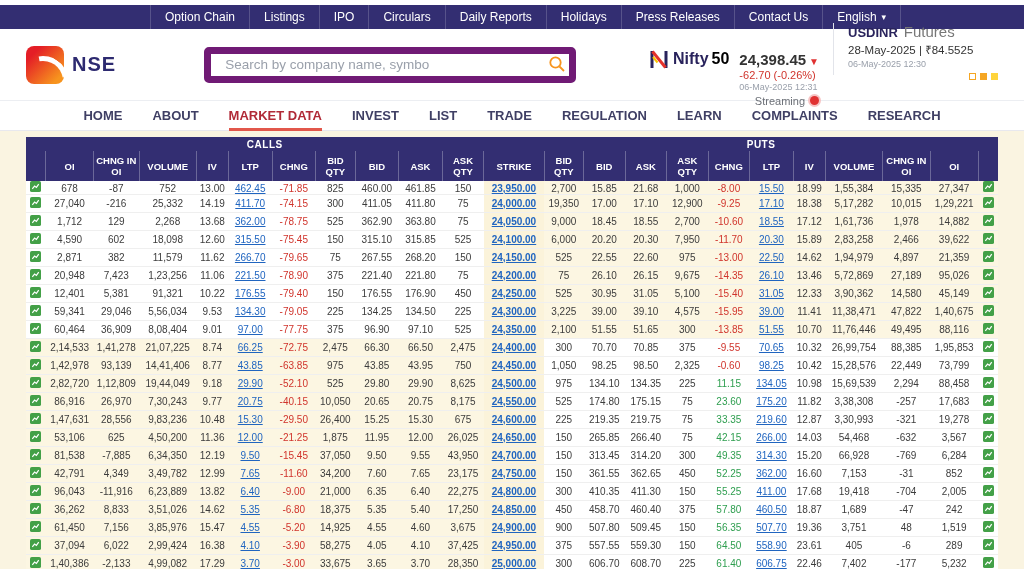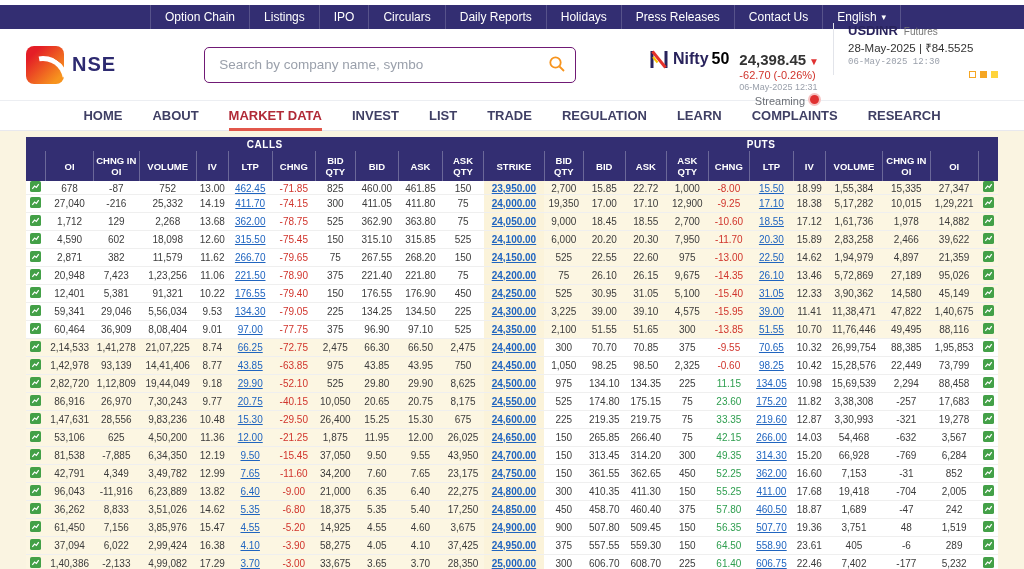--- a/index.html
+++ b/index.html
@@ -18,48 +18,48 @@
   .masthead { height:72px; display:flex; align-items:center; padding:0 26px; border-bottom:1px solid #eceef2; background:#fff; }
   .brand { display:flex; align-items:center; gap:8px; cursor:pointer; }
   .brand-mark { width:38px; height:38px; border-radius:8px; position:relative; overflow:hidden;
                 background:linear-gradient(135deg,#e41e26 20%,#f7941e 85%); }
   .brand-mark::after { content:""; position:absolute; left:-8px; top:10px; width:40px; height:40px;
                        border-radius:50%; border:5px solid #fff; border-color:#fff transparent transparent transparent;
                        transform:rotate(35deg); }
   .brand-text { font-size:20px; font-weight:bold; color:#2d2a70; letter-spacing:1px; }
 
   .searchbox { position:relative; margin-left:88px; width:372px; }
-  .searchbox input { width:100%; height:36px; border:1px solid #701a75; border-radius:5px;
+  .searchbox input { width:100%; height:36px; border:7px solid #701a75; border-radius:5px;
                      padding:0 36px 0 14px; font-size:13.5px; color:#444; outline:none;
                      font-family:"Liberation Sans", sans-serif; }
   .searchbox input::placeholder { color:#9aa0ab; }
   .searchbox .search-ic { position:absolute; right:10px; top:8px; cursor:pointer; }
 
   .quote-area { margin-left:auto; display:flex; align-items:flex-start; gap:14px; }
   .nifty-wrap { display:flex; flex-direction:column; align-items:flex-end; }
   .nifty-row { display:flex; align-items:center; gap:10px; }
   .nifty-logo { display:flex; align-items:center; gap:3px; padding-top:4px; }
   .nifty-name { font-size:16px; font-weight:bold; color:#29235c; }
   .nifty-50 { font-size:16px; font-weight:bold; color:#000000; }
   .quote-col { text-align:left; }
   .quote-main { font-size:15px; font-weight:bold; color:#333;margin-top:28px; }
   .quote-main .caret { color:#e03131; font-size:10px; margin-left:3px; }
   .quote-chg { font-size:11px; color:#d0342c; margin-top:1px; }
   .quote-ts { font-size:9px; color:#9aa0ab; margin-top:1px; }
-  .streaming { display:flex; gap:5px; margin-top:3px; font-size:11px; color:#6b6f76; }
+  .streaming { display:flex; align-items:center; gap:5px; margin-top:3px; font-size:11px; color:#6b6f76; }
   .live-dot { width:9px; height:9px; border-radius:50%; background:#e03131; box-shadow:0 0 0 2px #f6c3c3; }
 
   .vdivider { width:1px; height:52px; background:#e2e4ea; }
 
   .usdinr-block { min-width:150px; }
   .usd-line1 { display:flex; gap:6px; align-items:baseline; }
   .usd-sym { font-size:13px; font-weight:bold; color:#29235c; }
-  .usd-type { font-size:10px; color:#777; }
+  .usd-type { font-size:15px; color:#777; }
   .usd-px { font-size:11.5px; color:#333; margin-top:2px; }
-  .usd-ts { font-size:9px; color:#9aa0ab; margin-top:2px;font-family:Liberation Mono, monospace; }
+  .usd-ts { font-size:9px; color:#9aa0ab; margin-top:2px; }
   .carousel { display:flex; gap:4px; justify-content:flex-end; margin-top:4px; }
   .dot { width:7px; height:7px; display:inline-block; cursor:pointer; }
   .dot.d1 { border:1px solid #f5a623; background:transparent; }
   .dot.d2 { background:#f5a623; }
   .dot.d3 { background:#ffd43b; }
 
   
   .mainnav { height:30px; display:flex; justify-content:center; align-items:center; gap:30px;
              border-bottom:1px solid #e8e8ee; background:#fff; }
   .mainnav .nav-item { font-size:13px; font-weight:bold; color:#3f3f64; cursor:pointer;
@@ -256,21 +256,21 @@
             <td class="">13.00</td>
             <td class=""><a class="cell-link">462.45</a></td>
             <td class="neg">-71.85</td>
             <td class="">825</td>
             <td class="">460.00</td>
             <td class="">461.85</td>
             <td class="">150</td>
             <td class="strike-cell"><a class="strike-link">23,950.00</a></td>
             <td class="cream">2,700</td>
             <td class="cream">15.85</td>
-            <td class="cream">22.72</td>
+            <td class="cream">21.68</td>
             <td class="cream">1,000</td>
             <td class="cream neg">-8.00</td>
             <td class="cream"><a class="cell-link">15.50</a></td>
             <td class="cream">18.99</td>
             <td class="cream">1,55,384</td>
             <td class="cream">15,335</td>
             <td class="cream">27,347</td>
             <td class="icon-cell cream"><span><svg width="11" height="11" viewBox="0 0 12 12">
                   <rect width="12" height="12" rx="2" fill="#43a047"></rect>
                   <path d="M2.5 8.5 L5 5.5 L7 7 L9.5 3.5" stroke="#fff" stroke-width="1.3" fill="none"></path>

